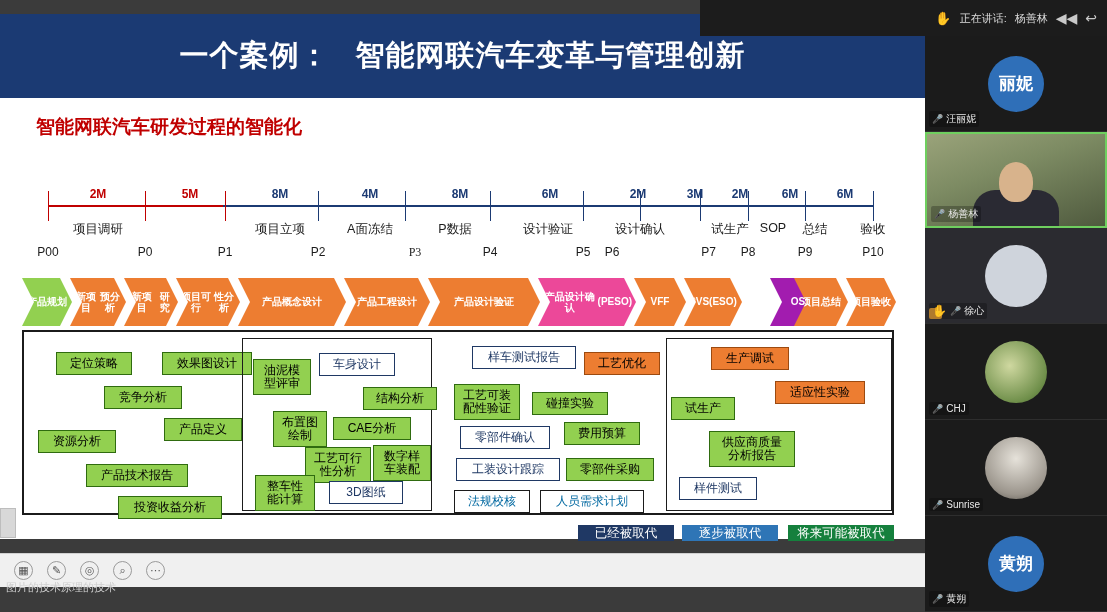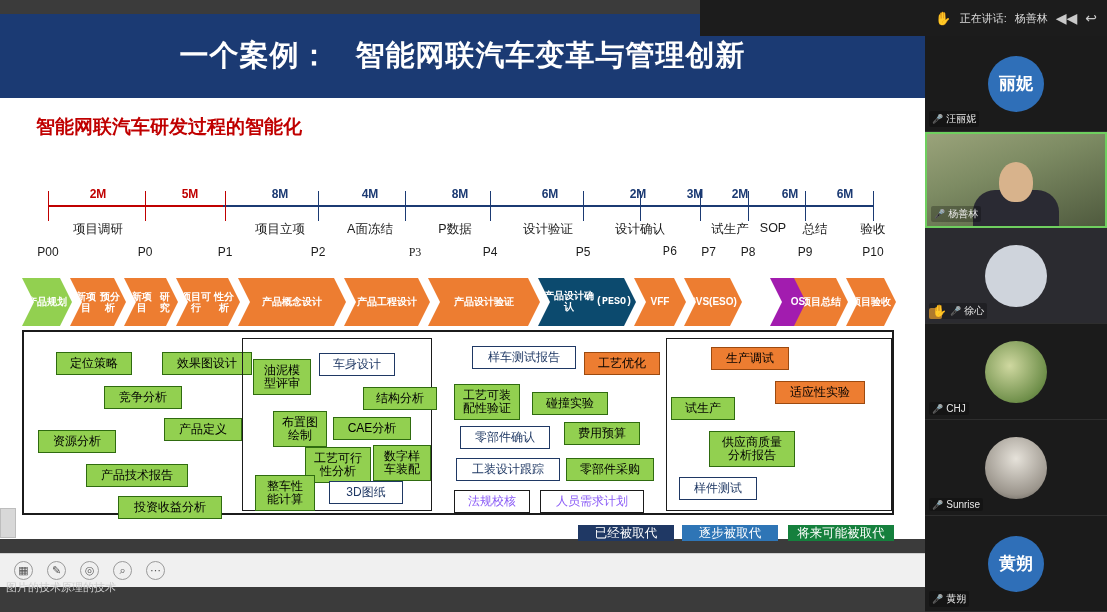--- a/index.html
+++ b/index.html
@@ -78,21 +78,21 @@
   .col { position: absolute; top: 6px; height: 173px; }
   .col.bordered { border: 1.5px solid #1b1b1b; }
   .chip {
     position: absolute; font-size: 12px; line-height: 1.1;
     padding: 4px 6px; text-align: center; white-space: pre-line;
     border: 1.2px solid transparent;
   }
   .chip.green { background: #92d050; border-color: #2f6b0f; color: #000; }
   .chip.orange { background: #ed7d31; border-color: #9c4a10; color: #000; }
   .chip.white-blue { background: #ffffff; border-color: #1f3864; color: #1f3864; }
-  .chip.white-plain { background: #ffffff; border-color: #1b1b1b; color: #8b5cf6; }
+  .chip.white-plain { background: #ffffff; border-color: #1b1b1b; color: #0369a1; }
 
   
   #legend { position: absolute; left: 578px; top: 511px; width: 316px; height: 22px; }
   .legend-item {
     position: absolute; top: 0; height: 16px; font-size: 12.5px; color: #fff;
     display: flex; align-items: center; justify-content: center;
   }
 
   
   #bottom-tools {
@@ -209,21 +209,21 @@
             <div class="phase-label" style="left: 843px;">验收</div>
           </div>
         <div id="timeline-points">
             <div class="point-label" style="left: 18px;">P00</div>
             <div class="point-label" style="left: 115px;">P0</div>
             <div class="point-label" style="left: 195px;">P1</div>
             <div class="point-label" style="left: 288px;">P2</div>
             <div class="point-label" style="left: 385px; font-family: Liberation Serif, serif;">P3</div>
             <div class="point-label" style="left: 460px;">P4</div>
             <div class="point-label" style="left: 553px;">P5</div>
-            <div class="point-label" style="left: 640px; font-family: Liberation Mono, monospace;">P6</div>
+            <div class="point-label" style="left: 582px;">P6</div>
             <div class="point-label" style="left: 670px; padding-left: 17px;">P7</div>
             <div class="point-label" style="left: 718px;">P8</div>
             <div class="point-label" style="left: 775px;">P9</div>
             <div class="point-label" style="left: 843px;">P10</div>
           </div>
       </div>
 
       <div id="band">
           <div class="chev" style="left: 0px; width: 50px; background: rgb(146, 208, 80); clip-path: polygon(0px 0px, calc(100% - 12px) 0px, 100% 50%, calc(100% - 12px) 100%, 0px 100%, 12px 50%);">
             <span>产品</span>
@@ -244,21 +244,21 @@
           <div class="chev" style="left: 216px; width: 108px; background: rgb(237, 125, 49); clip-path: polygon(0px 0px, calc(100% - 12px) 0px, 100% 50%, calc(100% - 12px) 100%, 0px 100%, 12px 50%);">
             <span>产品概念设计</span>
           </div>
           <div class="chev" style="left: 322px; width: 86px; background: rgb(237, 125, 49); clip-path: polygon(0px 0px, calc(100% - 12px) 0px, 100% 50%, calc(100% - 12px) 100%, 0px 100%, 12px 50%);">
             <span>产品工</span>
             <span>程设计</span>
           </div>
           <div class="chev" style="left: 406px; width: 112px; background: rgb(237, 125, 49); clip-path: polygon(0px 0px, calc(100% - 12px) 0px, 100% 50%, calc(100% - 12px) 100%, 0px 100%, 12px 50%);">
             <span>产品设计验证</span>
           </div>
-          <div class="chev" style="left: 516px; width: 98px; background: #0c4a6e; clip-path: polygon(0px 0px, calc(100% - 12px) 0px, 100% 50%, calc(100% - 12px) 100%, 0px 100%, 12px 50%); font-family: Liberation Mono, monospace;">
+          <div class="chev" style="left: 516px; width: 98px; background: #ec4899; clip-path: polygon(0px 0px, calc(100% - 12px) 0px, 100% 50%, calc(100% - 12px) 100%, 0px 100%, 12px 50%);">
             <span>产品设计确认</span>
             <span>(PESO)</span>
           </div>
           <div class="chev" style="left: 612px; width: 52px; background: rgb(237, 125, 49); clip-path: polygon(0px 0px, calc(100% - 12px) 0px, 100% 50%, calc(100% - 12px) 100%, 0px 100%, 12px 50%);">
             <span>VFF</span>
           </div>
           <div class="chev" style="left: 662px; width: 58px; background: rgb(237, 125, 49); clip-path: polygon(0px 0px, calc(100% - 12px) 0px, 100% 50%, calc(100% - 12px) 100%, 0px 100%, 12px 50%);">
             <span>PVS</span>
             <span>(ESO)</span>
           </div>

